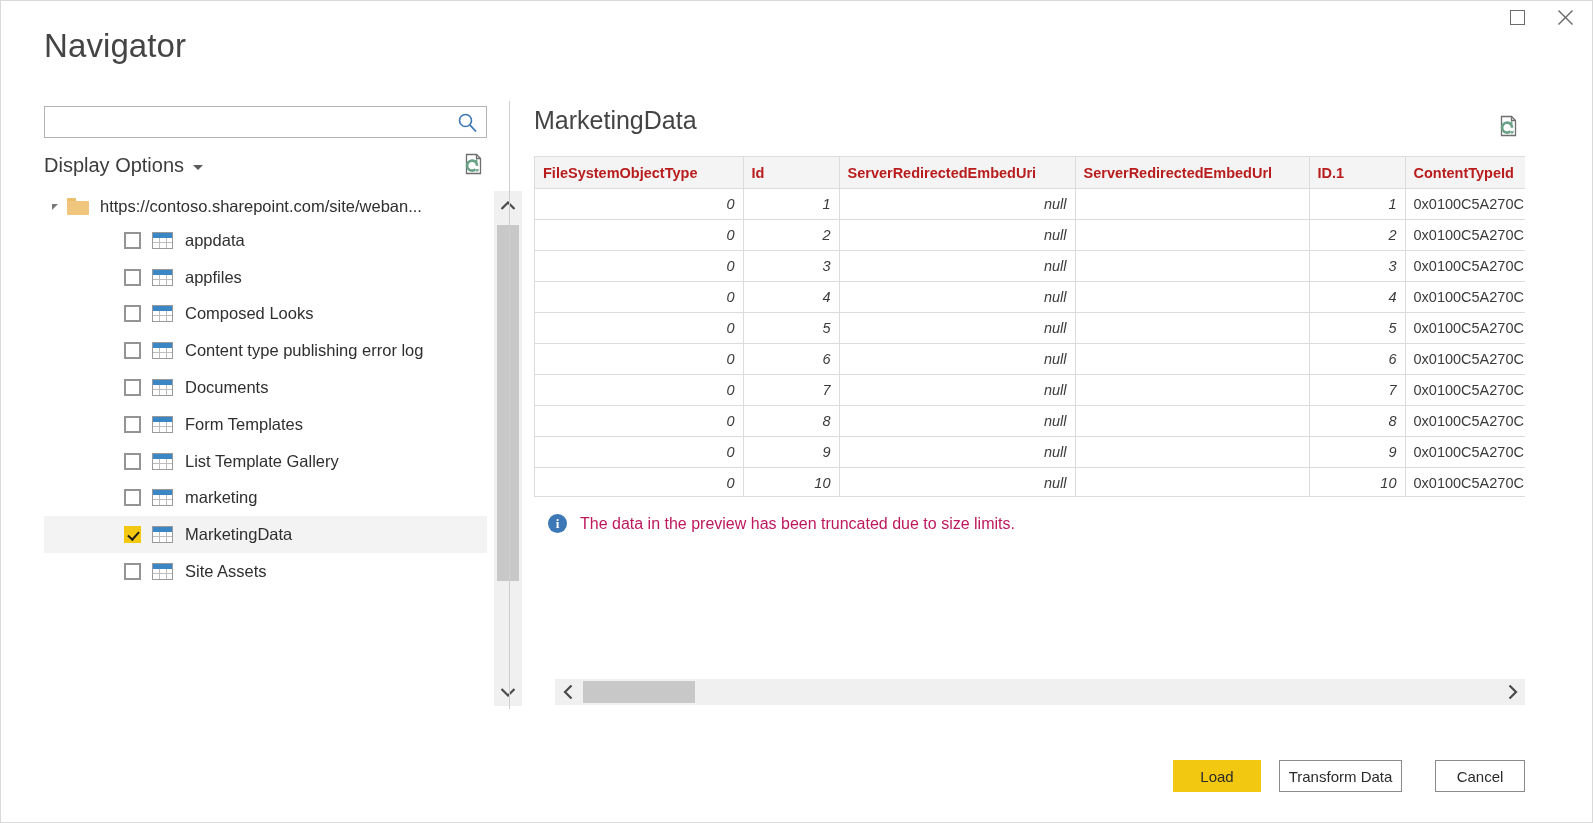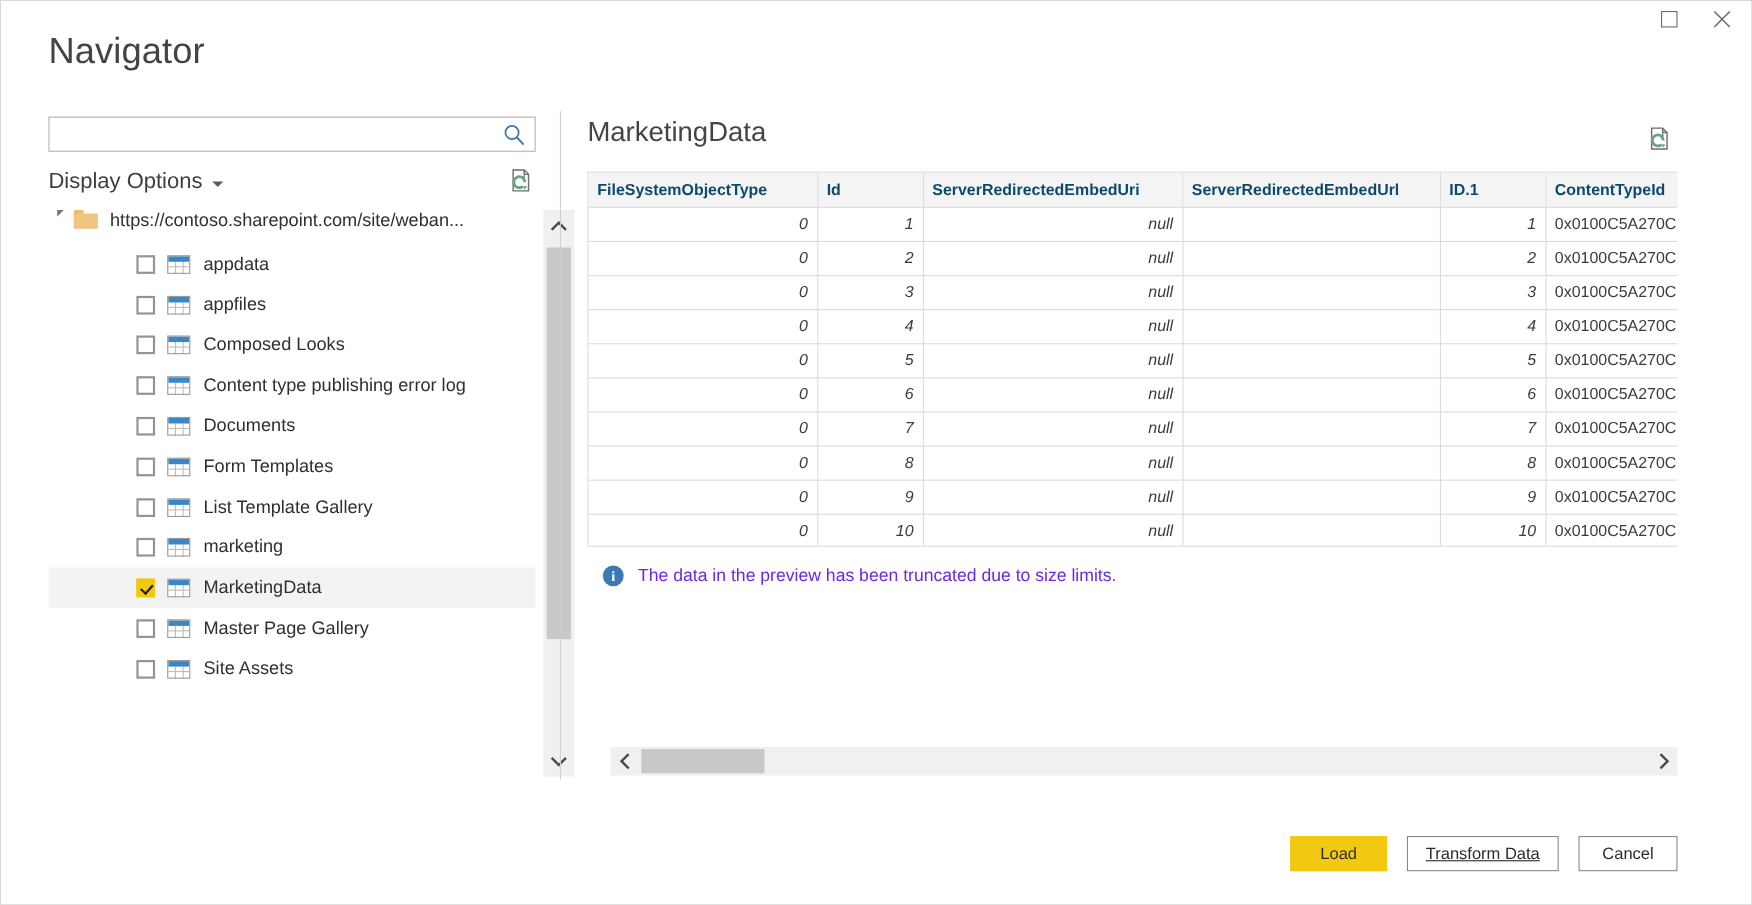--- a/index.html
+++ b/index.html
@@ -124,21 +124,21 @@
   .tree {
     position: absolute;
     left: 0;
     top: 85px;
     width: 443px;
     height: 515px;
     overflow: hidden;
   }
   .tree-root {
     display: flex;
-    align-items: flex-start;
+    align-items: center;
     height: 31px;
     padding-left: 8px;
     white-space: nowrap;
   }
   .expander {
     width: 0; height: 0;
     border-top: 6px solid #777;
     border-right: 6px solid transparent;
     margin-right: 9px;
     flex: 0 0 auto;
@@ -298,21 +298,21 @@
     border-collapse: collapse;
     table-layout: fixed;
     width: 1050px;
     font-size: 14.5px;
   }
   table.preview th {
     background: #f4f4f4;
     border-right: 1px solid #dcdcdc;
     border-bottom: 1px solid #dcdcdc;
     font-weight: bold;
-    color: #0c4a6e;
+    color: #b91c1c;
     text-align: left;
     padding: 7px 8px;
     height: 17px;
     white-space: nowrap;
     overflow: hidden;
   }
   table.preview td {
     border-right: 1px solid #dcdcdc;
     border-bottom: 1px solid #dcdcdc;
     padding: 6px 8px;
@@ -343,21 +343,21 @@
     font-weight: bold;
     font-family: "Liberation Serif", serif;
     display: flex;
     align-items: center;
     justify-content: center;
     flex: 0 0 auto;
   }
   .truncate-text {
     font-size: 16px;
     font-weight: 300;
-    color: #6d28d9;
+    color: #be185d;
   }
 
   
   .h-scroll {
     position: absolute;
     left: 21px;
     top: 573px;
     width: 970px;
     height: 26px;
     background: #f0f0f0;
@@ -409,21 +409,21 @@
   .btn.primary {
     background: #f2c811;
     border: 1px solid #f2c811;
     left: 1172px;
     width: 88px;
   }
   .btn.secondary {
     background: #ffffff;
     border: 1px solid #8a8a8a;
   }
-  .btn.transform { left: 1278px; width: 138px; text-decoration: underline; }
+  .btn.transform { left: 1278px; width: 123px; }
   .btn.cancel { left: 1434px; width: 90px; }
 </style>
 </head>
 <body>
 
 <div class="dialog">
 
   <div class="titlebar">
     <div class="win-btn maximize">
       <span class="sq"></span>
@@ -512,25 +512,20 @@
           </div>
           <div class="tree-item">
             <span class="cb"></span>
             <span class="table-icon"></span>
             <span class="item-label">marketing</span>
           </div>
           <div class="tree-item selected">
             <span class="cb checked"></span>
             <span class="table-icon"></span>
             <span class="item-label">MarketingData</span>
-          </div>
-          <div class="tree-item">
-            <span class="cb"></span>
-            <span class="table-icon"></span>
-            <span class="item-label">Master Page Gallery</span>
           </div>
           <div class="tree-item">
             <span class="cb"></span>
             <span class="table-icon"></span>
             <span class="item-label">Site Assets</span>
           </div>
         </div>
     </div>
 
     <div class="v-scroll">

